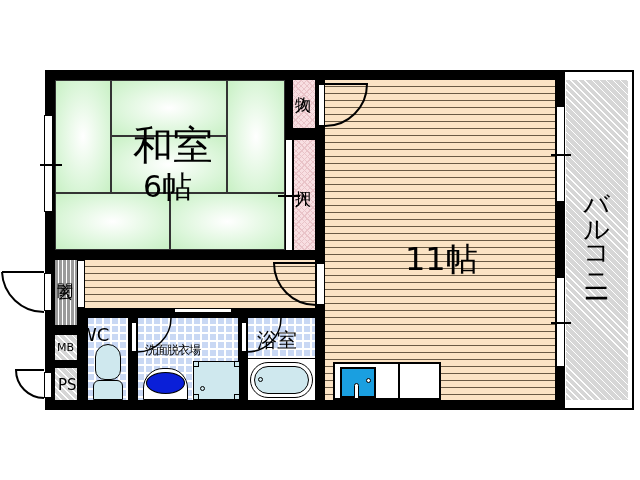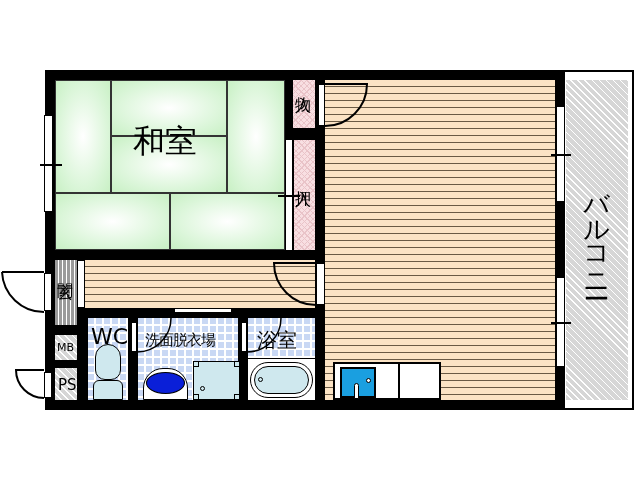--- a/index.html
+++ b/index.html
@@ -28,35 +28,37 @@
 
   <div class="abs wall" style="left:45px;top:70px;width:520px;height:340px;"></div>
 
   <div class="abs" style="left:55px;top:80px;width:230px;height:170px;background:#c8f0c4;">
     <div class="abs tatami" style="left:0;top:0;width:56px;height:113px;"></div>
     <div class="abs tatami" style="left:56px;top:0;width:116px;height:56px;"></div>
     <div class="abs tatami" style="left:56px;top:56px;width:116px;height:57px;"></div>
     <div class="abs tatami" style="left:172px;top:0;width:58px;height:113px;"></div>
     <div class="abs tatami" style="left:0;top:113px;width:115px;height:57px;"></div>
     <div class="abs tatami" style="left:115px;top:113px;width:115px;height:57px;"></div>
-    <div class="label" style="left:78px;top:45px;font-size:32px;">和室</div>
+    <div class="label" style="left:78px;top:45px;font-size:40px;">和室</div>
+    <div class="label" style="left:88px;top:92px;font-size:30px;">6帖</div>
   </div>
 
   <div class="abs win" style="left:44px;top:115px;width:9px;height:97px;"></div>
   <div class="abs" style="left:40px;top:164px;width:22px;height:1.5px;background:#000;"></div>
 
   <div class="abs pink" style="left:293px;top:80px;width:22px;height:48px;"></div>
   <div class="label vtext" style="left:295px;top:84px;font-size:16px;">物入</div>
 
   <div class="abs" style="left:285px;top:140px;width:8px;height:110px;background:#fff;border-left:1.5px solid #000;border-right:1.5px solid #000;"></div>
   <div class="abs pink" style="left:294px;top:140px;width:21px;height:110px;"></div>
   <div class="label vtext" style="left:295px;top:178px;font-size:16px;">押入</div>
   <div class="abs" style="left:278px;top:195px;width:22px;height:1.5px;background:#000;"></div>
 
   <div class="abs floor" style="left:325px;top:80px;width:230px;height:320px;"></div>
+  <div class="label" style="left:405px;top:243px;font-size:32px;">11帖</div>
 
   <div class="abs" style="left:318px;top:84px;width:7px;height:42px;background:#fff;border:1.5px solid #000;"></div>
   <svg style="left:325px;top:84px;" width="50" height="50">
       <path d="M0,42 A42,42 0 0,0 42,0 L0,0" fill="none" stroke="#000" stroke-width="2"></path>
     </svg>
 
   <div class="abs win" style="left:556px;top:106px;width:9px;height:96px;"></div>
   <div class="abs" style="left:551px;top:154px;width:20px;height:1.5px;background:#000;"></div>
   <div class="abs win" style="left:556px;top:277px;width:9px;height:90px;"></div>
   <div class="abs" style="left:551px;top:322px;width:20px;height:1.5px;background:#000;"></div>
@@ -86,30 +88,30 @@
   <div class="label" style="left:57px;top:342px;font-size:11px;">MB</div>
 
   <div class="abs grayhatch" style="left:55px;top:368px;width:22px;height:32px;"></div>
   <div class="label" style="left:58px;top:378px;font-size:15px;">PS</div>
   <div class="abs" style="left:44px;top:372px;width:8px;height:26px;background:#fff;border:1.5px solid #000;"></div>
   <svg style="left:16px;top:370px;" width="32" height="32">
       <path d="M28,0 L0,0 A28,28 0 0,0 28,28" fill="none" stroke="#000" stroke-width="2"></path>
     </svg>
 
   <div class="abs tile" style="left:88px;top:318px;width:40px;height:82px;"></div>
-  <div class="label" style="left:91px;top:326px;font-size:22px;">WC</div>
+  <div class="label" style="left:79px;top:326px;font-size:18px;">WC</div>
   <div class="abs" style="left:95px;top:344px;width:26px;height:36px;background:#cfe8ee;border:1.5px solid #000;border-radius:13px 13px 10px 10px;"></div>
   <div class="abs" style="left:93px;top:380px;width:30px;height:20px;background:#cfe8ee;border:1.5px solid #000;border-radius:6px 6px 0 0;"></div>
 
   <div class="abs tile" style="left:138px;top:318px;width:100px;height:82px;"></div>
   <div class="abs" style="left:131px;top:322px;width:6px;height:30px;background:#fff;border:1.5px solid #000;"></div>
   <svg style="left:137px;top:318px;" width="36" height="36">
       <path d="M0,34 A34,34 0 0,0 34,0" fill="none" stroke="#000" stroke-width="1.5"></path>
     </svg>
-  <div class="label" style="left:145px;top:333px;font-size:15px;letter-spacing:-1px;">洗面脱衣場</div>
+  <div class="label" style="left:145px;top:344px;font-size:12px;letter-spacing:-1px;">洗面脱衣場</div>
   <div class="abs" style="left:143px;top:368px;width:45px;height:32px;background:#fff;border:1.5px solid #000;border-radius:20px 20px 0 0;"></div>
   <div class="abs" style="left:146px;top:372px;width:39px;height:22px;background:#0a1fd8;border:1.5px solid #000;border-radius:50%;"></div>
   <div class="abs" style="left:193px;top:361px;width:47px;height:39px;background:#cfe8ee;border:1.5px solid #000;"></div>
   <div class="abs" style="left:193px;top:361px;width:6px;height:6px;border:1.5px solid #000;background:#cfe8ee;"></div>
   <div class="abs" style="left:234px;top:361px;width:6px;height:6px;border:1.5px solid #000;background:#cfe8ee;"></div>
   <div class="abs" style="left:193px;top:394px;width:6px;height:6px;border:1.5px solid #000;background:#cfe8ee;"></div>
   <div class="abs" style="left:234px;top:394px;width:6px;height:6px;border:1.5px solid #000;background:#cfe8ee;"></div>
   <div class="abs" style="left:200px;top:386px;width:5px;height:5px;border:1.5px solid #000;border-radius:50%;background:#cfe8ee;"></div>
 
   <div class="abs tile" style="left:248px;top:318px;width:67px;height:82px;"></div>

